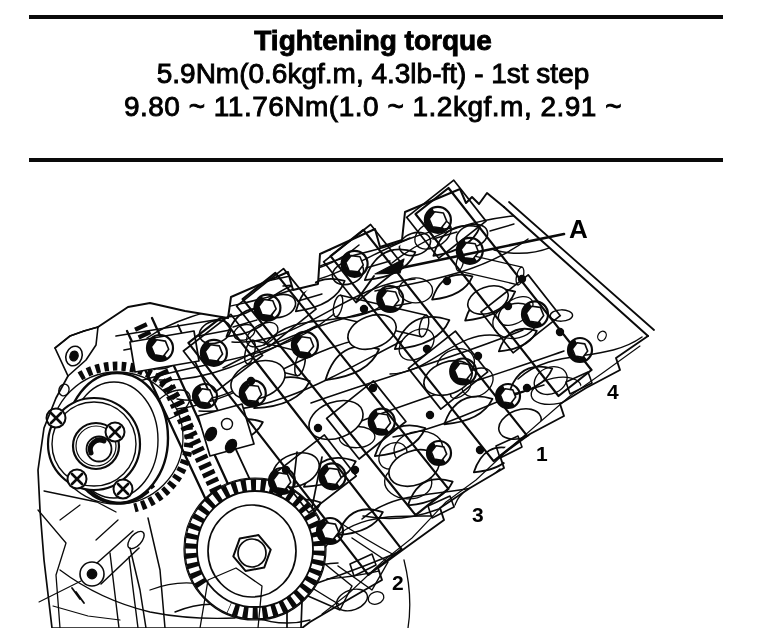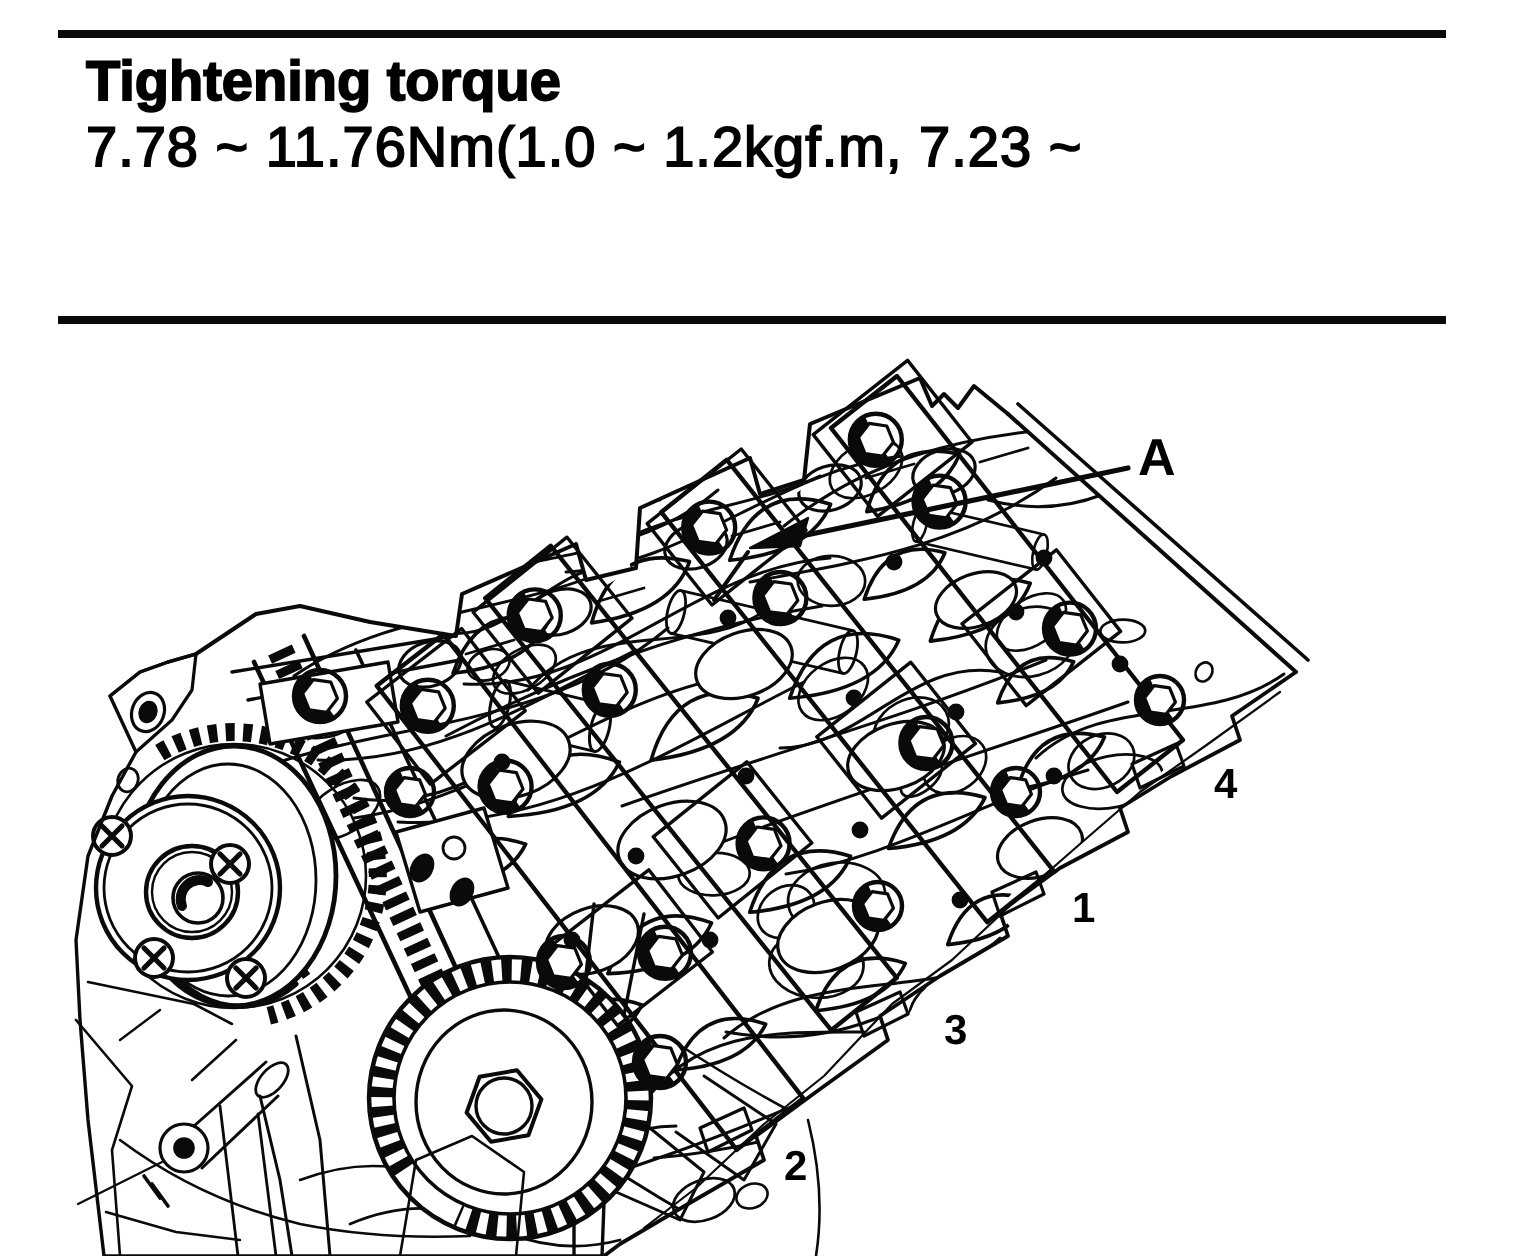--- a/index.html
+++ b/index.html
@@ -1,29 +1,30 @@
 <!DOCTYPE html>
 <html><head>
 <meta charset="utf-8">
 <style>
 html,body{margin:0;padding:0;background:#fff;width:768px;height:628px;overflow:hidden;}
 body{font-family:"Liberation Sans", sans-serif;color:#000;}
-#page{position:relative;width:704px;height:628px;background:#fff;}
+#page{position:relative;width:704px;height:628px;background:#fff;text-align:center;}
 .rule{position:absolute;left:29px;width:694px;height:4px;background:#0a0a0a;}
 #txt{position:absolute;left:43px;top:24px;width:660px;font-size:28px;line-height:33px;font-weight:400;-webkit-text-stroke:0.9px #000;}
 #txt .b{font-weight:700;}
 #fig{position:absolute;left:0;top:0;}
 </style>
 </head>
 <body>
 <div id="page">
   <div class="rule" style="top:15px;"></div>
   <div id="txt">
     <div class="b">Tightening torque</div>
-    <div style="letter-spacing:0.5px;">7.78 ~ 11.76Nm(1.0 ~ 1.2kgf.m, 7.23 ~</div>
+    <div>5.9Nm(0.6kgf.m, 4.3lb-ft) - 1st step</div>
+    <div style="letter-spacing:0.5px;">9.80 ~ 11.76Nm(1.0 ~ 1.2kgf.m, 2.91 ~</div>
   </div>
   <div class="rule" style="top:158px;"></div>
   <svg id="fig" width="768" height="628" viewBox="0 0 768 628" fill="none" stroke="#0a0a0a" stroke-width="1.4" stroke-linejoin="round" stroke-linecap="round">
 <defs>
         <clipPath id="blk">
           <path d="M98 327 L128 307 L150 303 L185 311 L228 318 L231 297 L288 272 L293 290 L318 284 L320 254 L375 229 L380 247 L402 240 L405 212 L460 189 L466 203 L472 197 L479 204 L487 193 L504 207 L648 336 L616 358 L620 370 L586 388 L560 404 L564 416 L530 434 L500 456 L504 468 L470 488 L440 508 L444 520 L408 546 L378 568 L382 580 L344 602 L310 622 L302 628 L52 628 L44 560 L40 510 L38 470 L44 428 L56 398 L68 376 L55 348 L70 336 L84 331 Z"></path>
         </clipPath>
       </defs>
 <path d="M356 423 C424 397 493 376 564 351" stroke-width="1.5" fill="none" clip-path="url(#blk)"></path>
 <path d="M375 291 C428 281 482 273 528 239" stroke-width="1.5" fill="none" clip-path="url(#blk)"></path>

